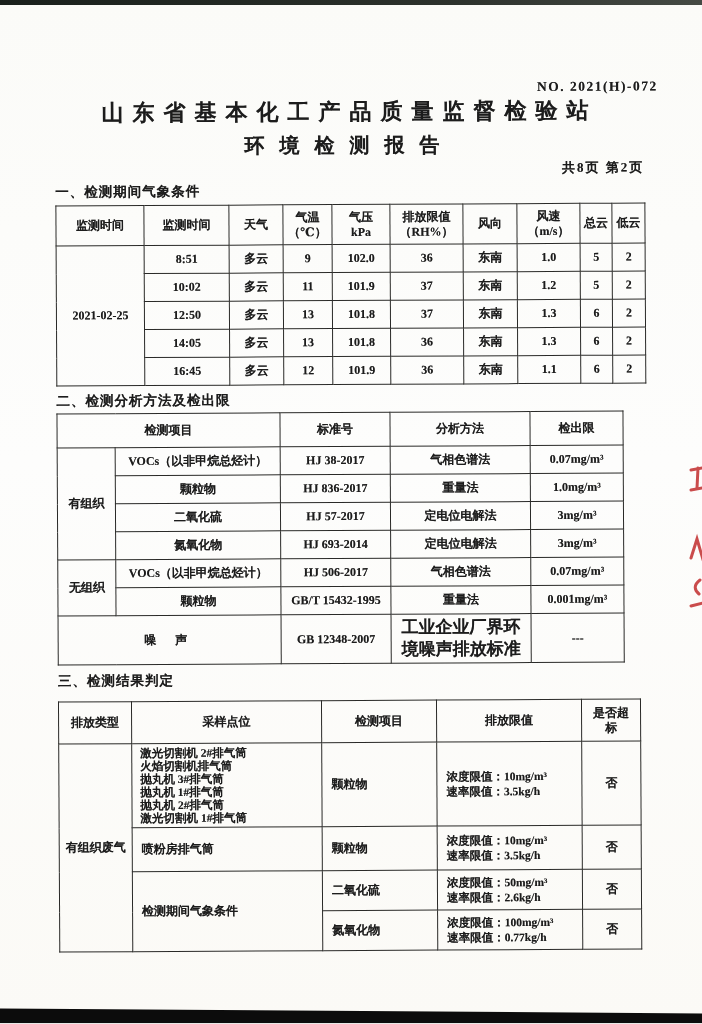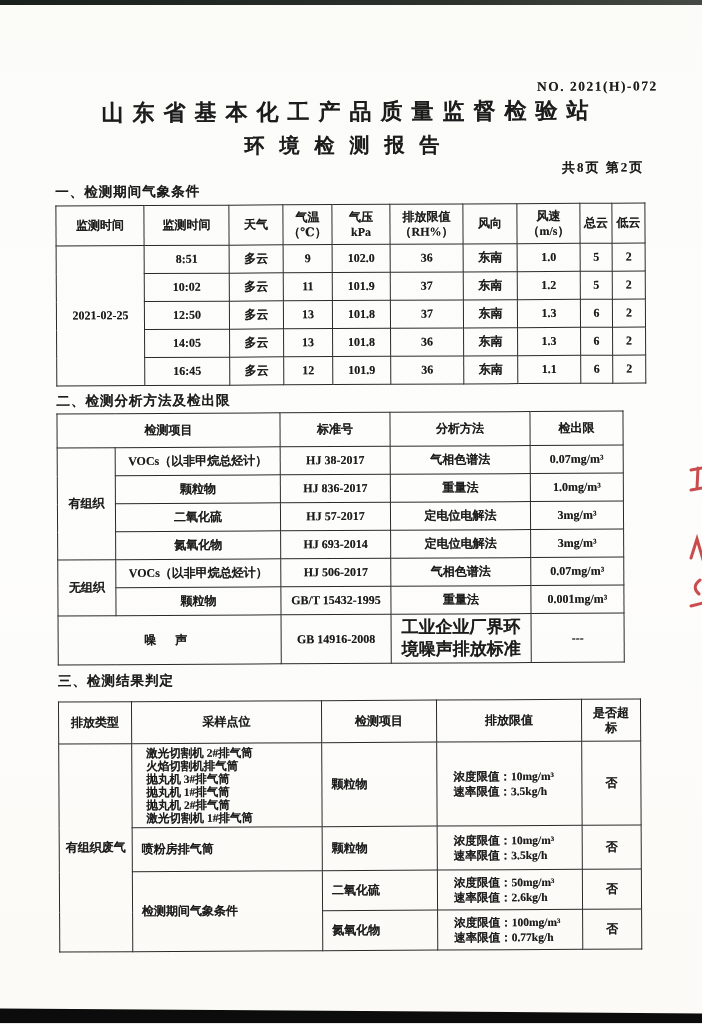--- a/index.html
+++ b/index.html
@@ -42,22 +42,22 @@
   .t2 .nrow { height:38px; }
   .t2 .wrap { line-height:22px; font-size:17px; }
   .t3 { width:582px; }
   .t3 .hrow { height:42px; }
   .t3 .r1 { height:84px; }
   .t3 .r2 { height:44px; }
   .t3 .r3 { height:40px; }
   .t3 .r4 { height:40px; }
   .left { text-align:left; padding-left:9px; }
   .points { text-align:left; padding-left:8px; font-size:11.5px; line-height:13px; }
-  .points div { white-space:nowrap;margin-left:6px; }
-  .limits { text-align:left; padding-left:16px; font-size:11.5px; line-height:15px; }
+  .points div { white-space:nowrap; }
+  .limits { text-align:left; padding-left:9px; font-size:11.5px; line-height:15px; }
   .limits div { white-space:nowrap; }
   .noise-item { letter-spacing:8px; }
   .red-marks { position:absolute; right:0; top:448px; width:13px; height:165px;
     overflow:hidden; }
 </style>
 </head>
 <body>
 
 <div class="page">
   <div class="edge-top"></div>
@@ -222,21 +222,21 @@
         <td>0.07mg/m³</td>
       </tr>
       <tr class="drow">
         <td>颗粒物</td>
         <td>GB/T 15432-1995</td>
         <td>重量法</td>
         <td>0.001mg/m³</td>
       </tr>
       <tr class="nrow">
         <td colspan="2" class="noise-item">噪 声</td>
-        <td>GB 14916-2008</td>
+        <td>GB 12348-2007</td>
         <td class="wrap">工业企业厂界环境噪声排放标准</td>
         <td>---</td>
       </tr>
     </tbody>
       </table>
 
     <div class="sec-heading sh3">三、检测结果判定</div>
     <table class="t3">
       <colgroup>
         <col style="width:73px">

